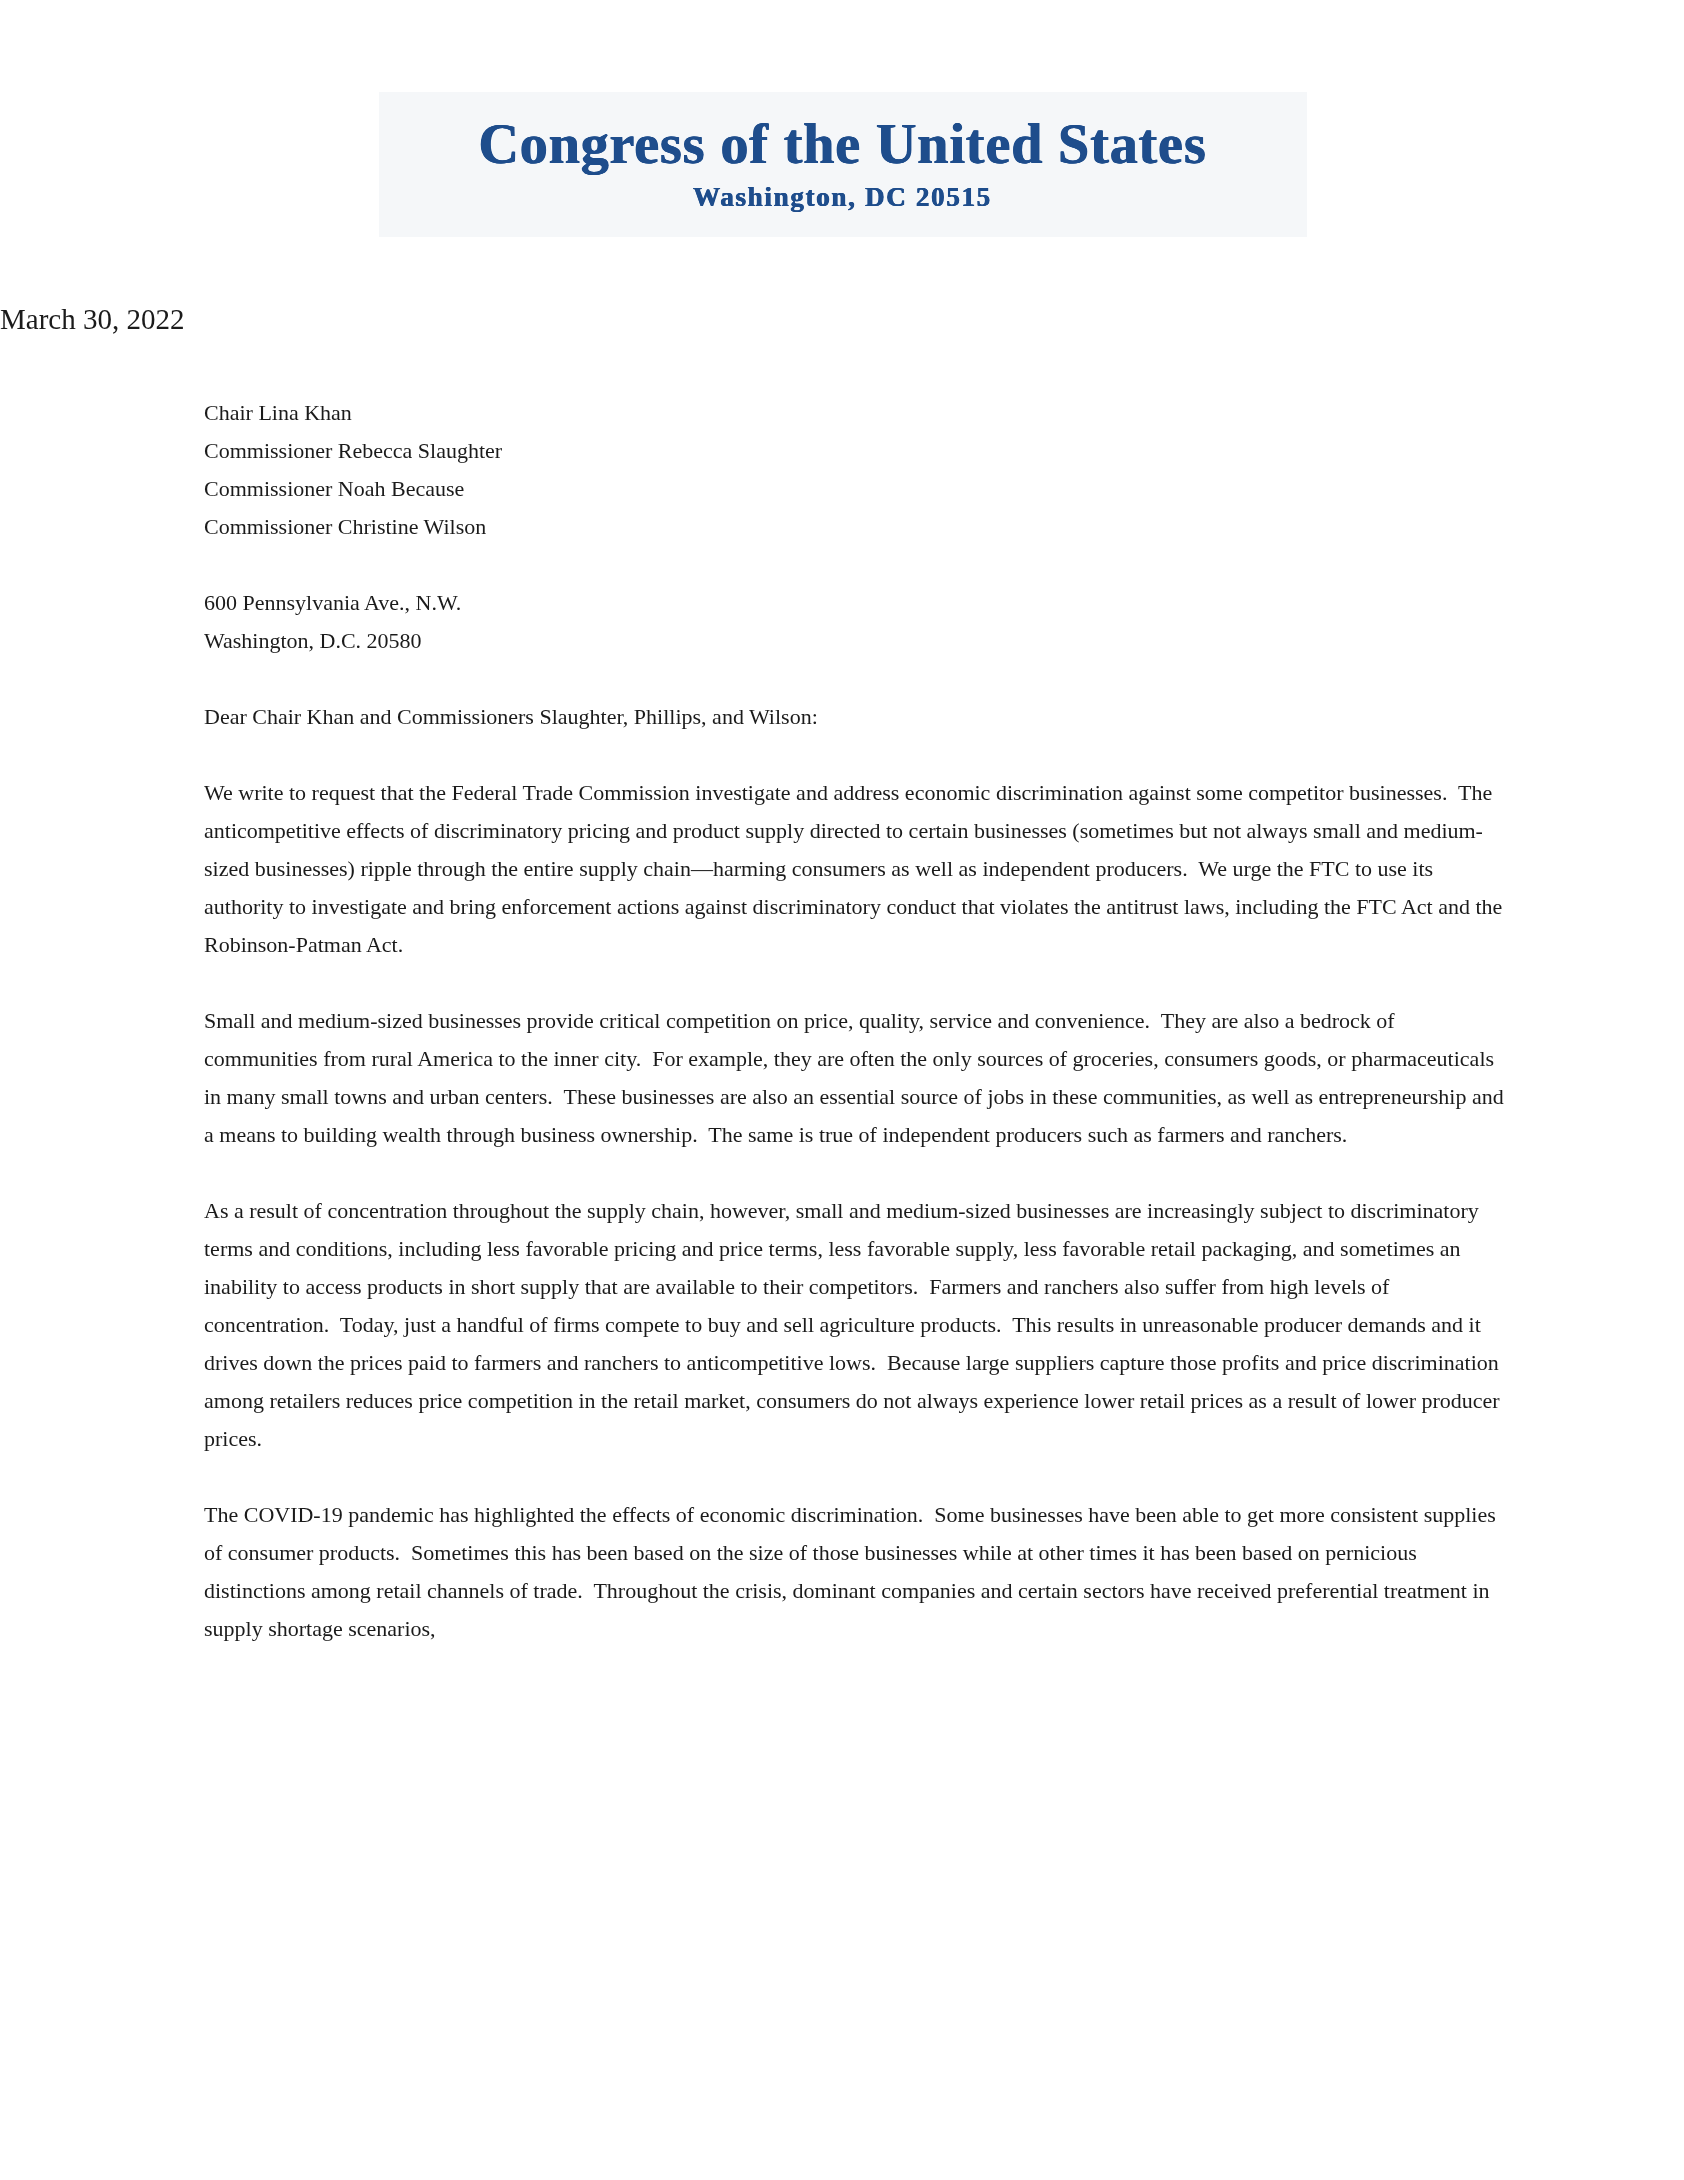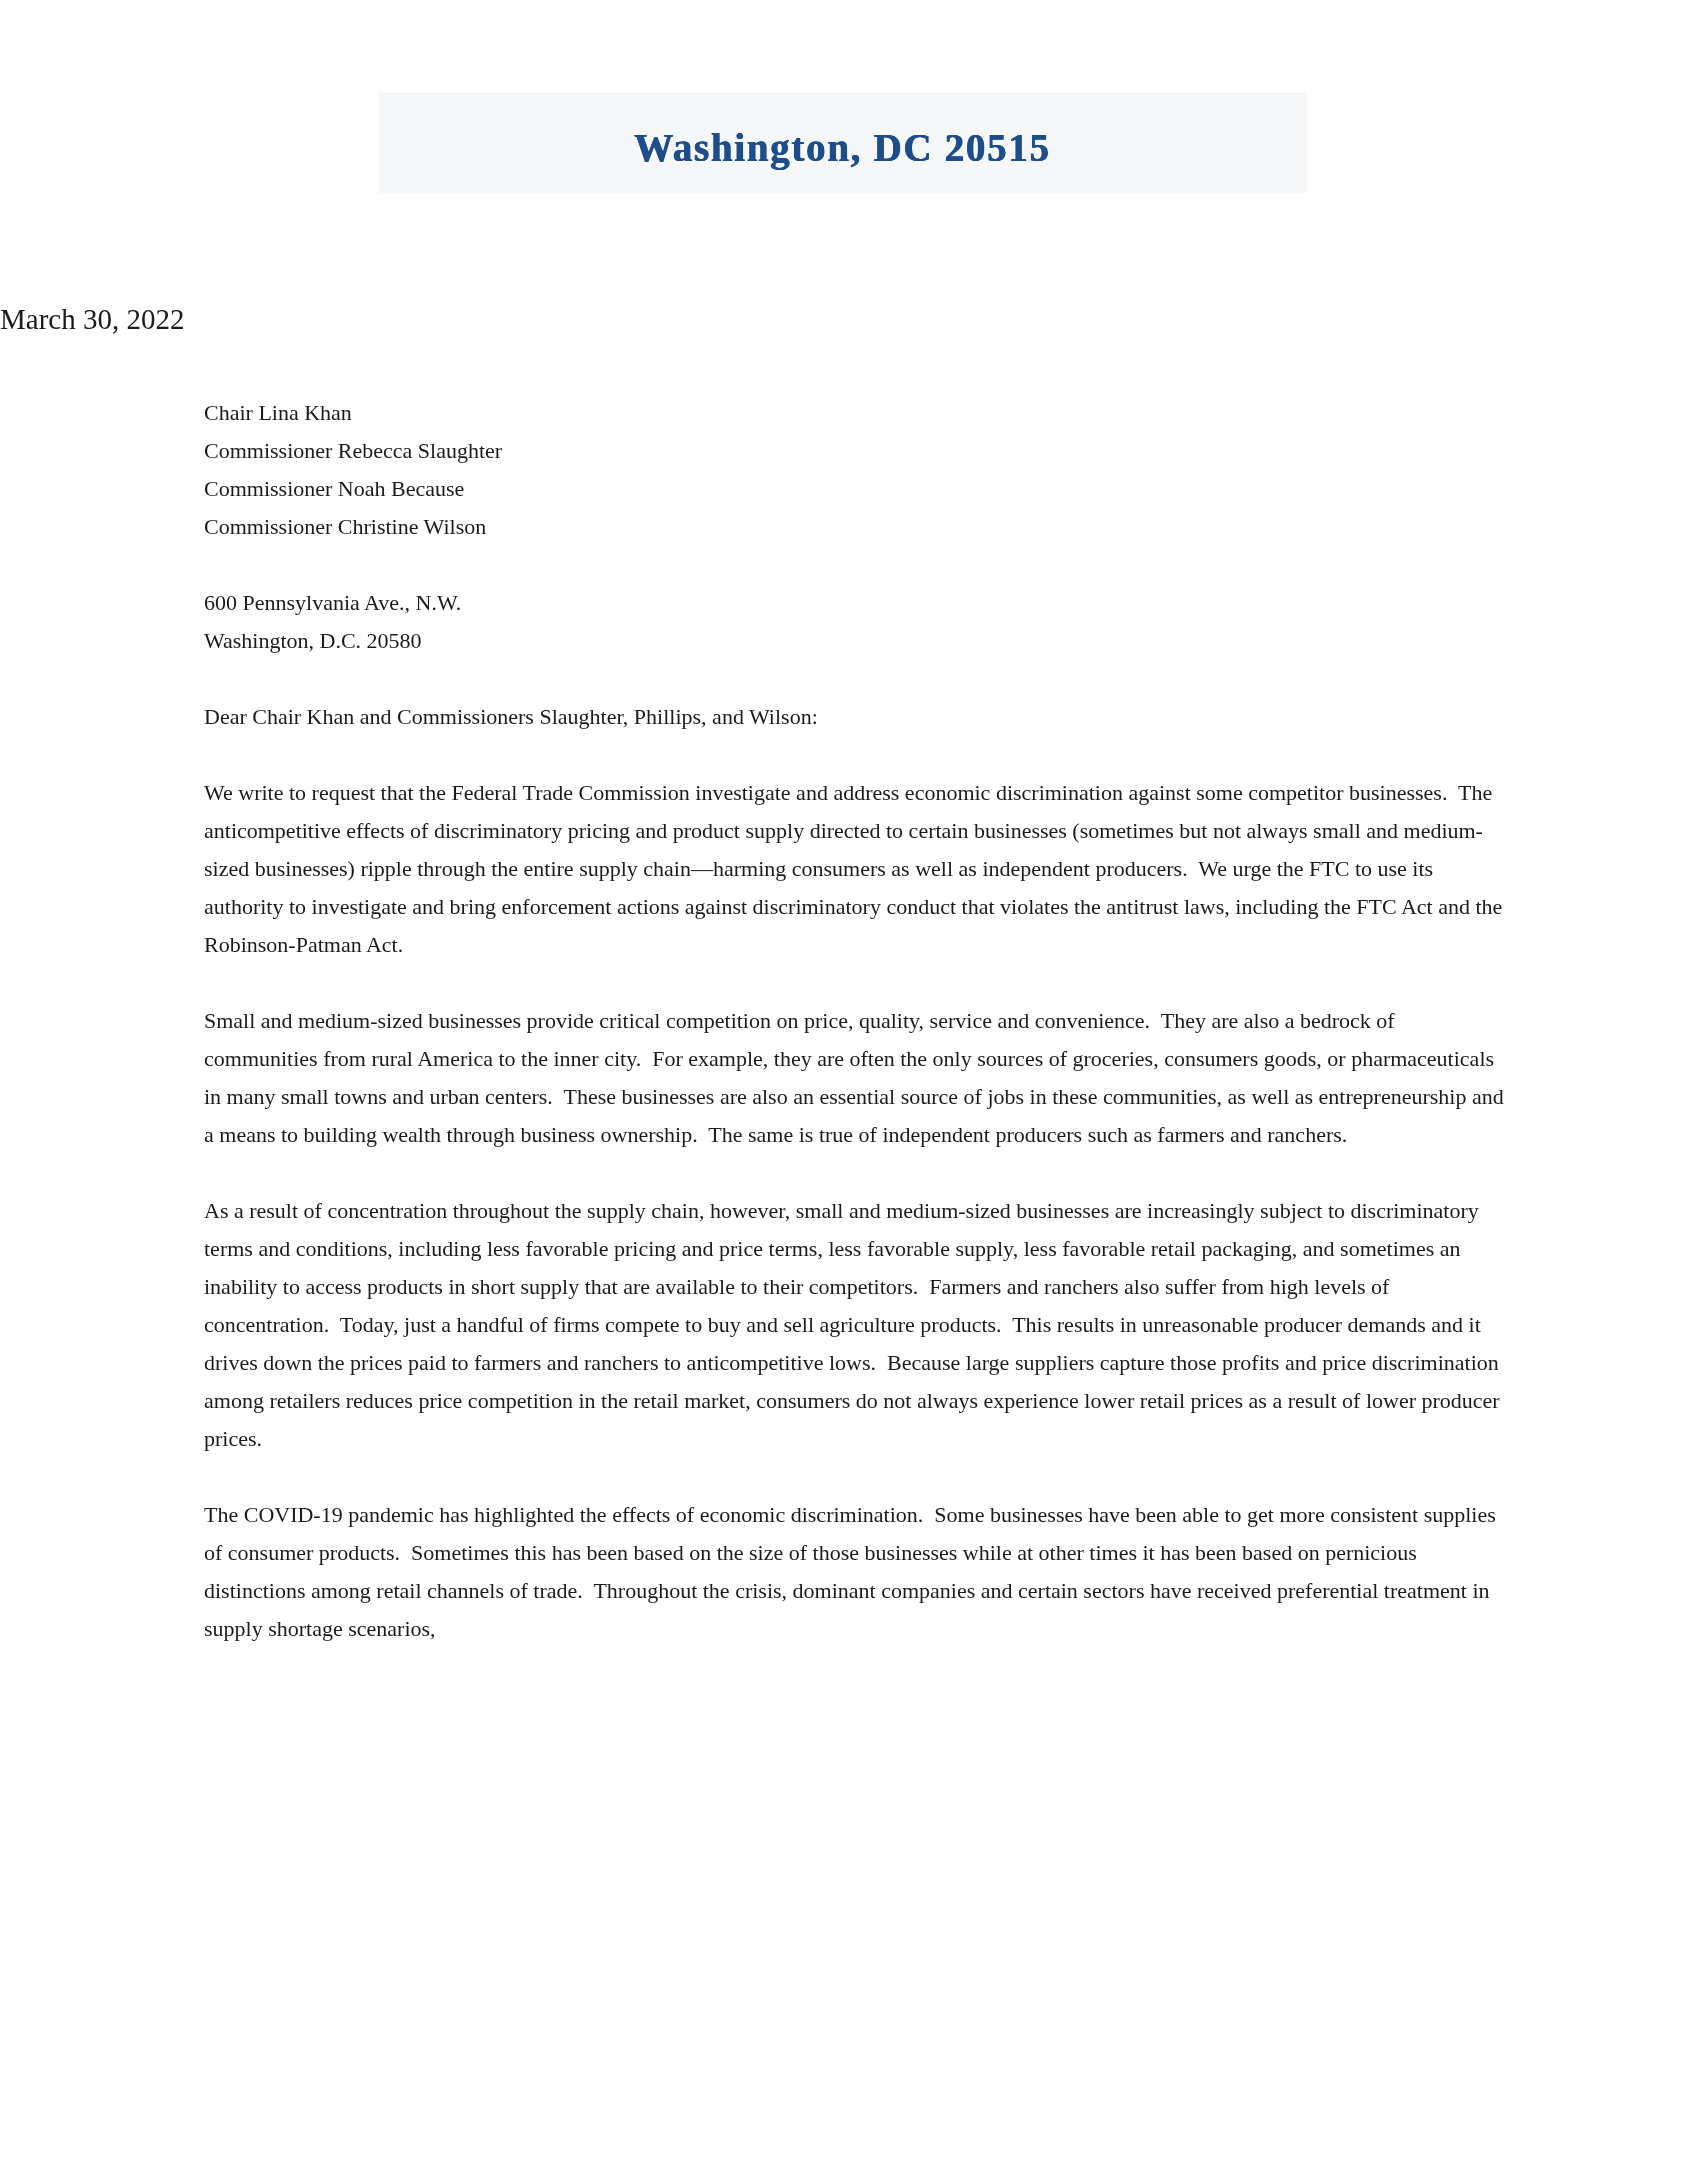--- a/index.html
+++ b/index.html
@@ -31,21 +31,21 @@
   .letterhead-title {
     font-size: 56px;
     font-weight: bold;
     letter-spacing: 0.9px;
     line-height: 1.0;
     text-shadow: 0.5px 0 0 currentColor, -0.5px 0 0 currentColor;
     white-space: nowrap;
   }
   .letterhead-subtitle {
     margin-top: 12px;
-    font-size: 39px;
+    font-size: 27px;
     font-weight: bold;
     letter-spacing: 1.7px;
     line-height: 1.0;
     text-shadow: 0.4px 0 0 currentColor, -0.4px 0 0 currentColor;
     white-space: nowrap;
   }
   .date-line {
     position: absolute;
     top: 300px;
     left: 0;
@@ -72,20 +72,21 @@
     margin: 0 0 38px 0;
     white-space: pre-wrap;
   }
 </style>
 </head>
 <body>
 
 <div class="page">
 
   <div class="letterhead">
+    <div class="letterhead-title">Congress of the United States</div>
     <div class="letterhead-subtitle">Washington, DC 20515</div>
   </div>
 
   <div class="date-line">March 30, 2022</div>
 
   <div class="content">
 
     <div class="block">
       <div class="line">Chair Lina Khan</div>
       <div class="line">Commissioner Rebecca Slaughter</div>

